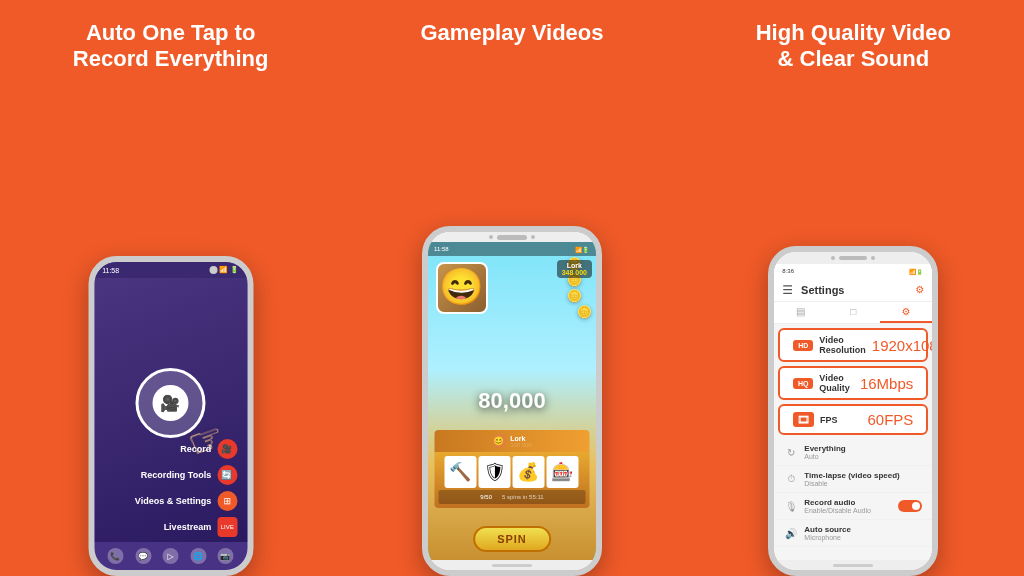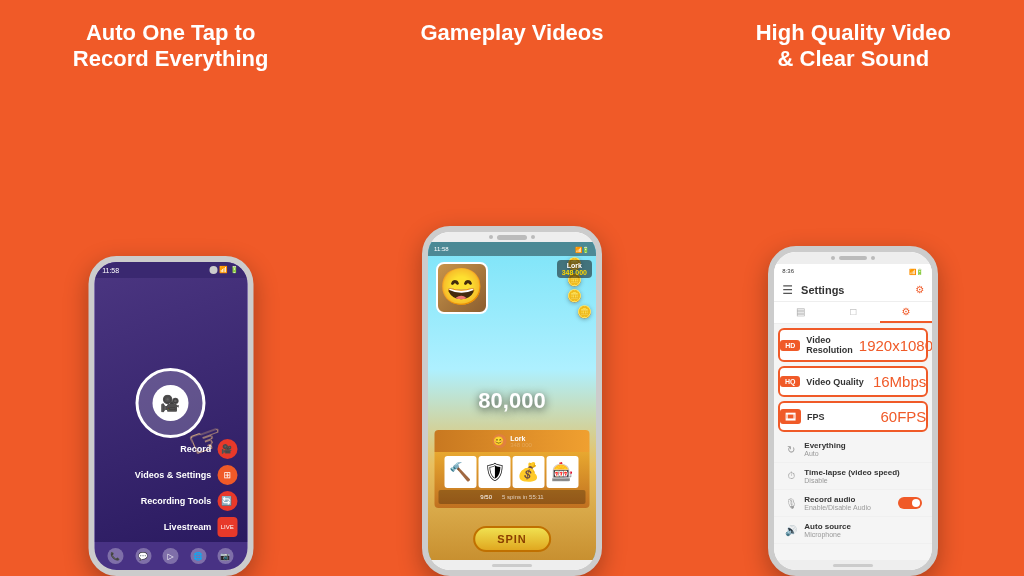--- a/index.html
+++ b/index.html
@@ -368,21 +368,21 @@
     .settings-tab-icon {
       font-size: 10px;
     }
 
     
     .settings-highlighted {
       margin: 4px;
       border-radius: 6px;
       background: white;
       border: 2px solid #F05A28;
-      padding: 5px 0;
+      padding: 5px 13px;
       display: flex;
       align-items: center;
       gap: 6px;
     }
 
     .settings-badge {
       background: #F05A28;
       color: white;
       font-size: 7px;
       font-weight: 900;
@@ -505,26 +505,26 @@
       </div>
 
       <div class="hand-icon">☞</div>
 
       <div class="phone-left-menu">
         <div class="menu-item">
           <span class="menu-item-label">Record</span>
           <div class="menu-item-icon icon-red">🎥</div>
         </div>
         <div class="menu-item">
+          <span class="menu-item-label">Recording Tools</span>
+          <div class="menu-item-icon icon-red">🔄</div>
+        </div>
+        <div class="menu-item">
           <span class="menu-item-label">Videos &amp; Settings</span>
           <div class="menu-item-icon icon-orange">⊞</div>
-        </div>
-        <div class="menu-item">
-          <span class="menu-item-label">Recording Tools</span>
-          <div class="menu-item-icon icon-red">🔄</div>
         </div>
         <div class="menu-item">
           <span class="menu-item-label">Livestream</span>
           <div class="menu-item-icon icon-red" style="font-size:6px;border-radius:4px;">LIVE</div>
         </div>
       </div>
     </div>
 
     <div class="phone-left-bottom-icons">
       <div class="bottom-icon">📞</div>

